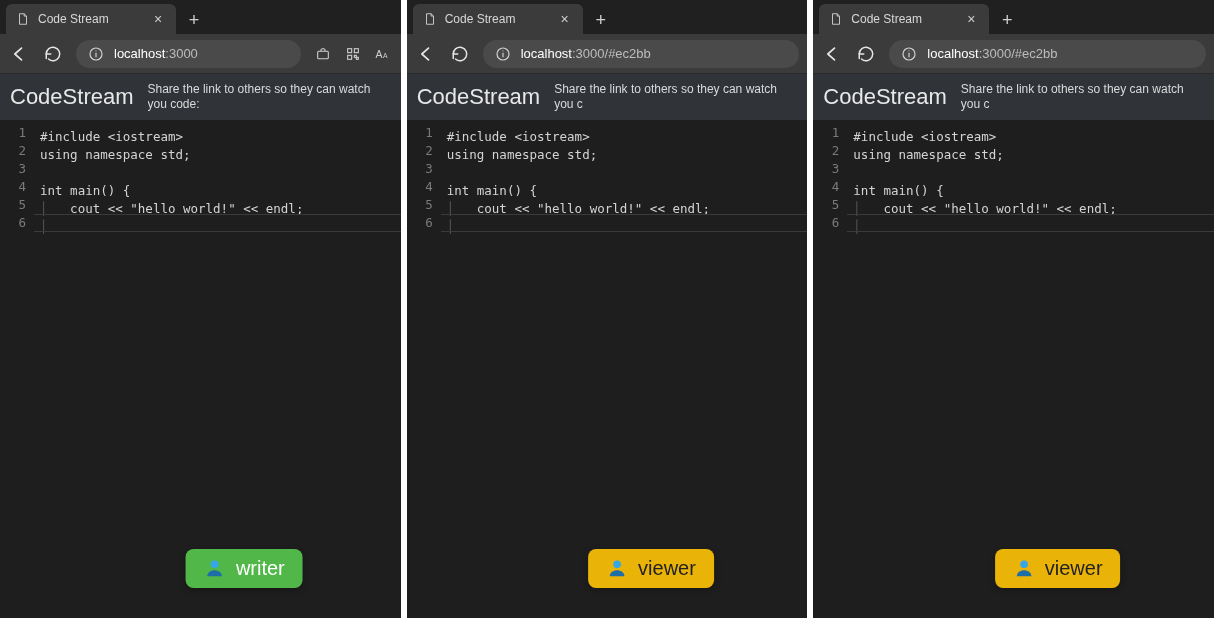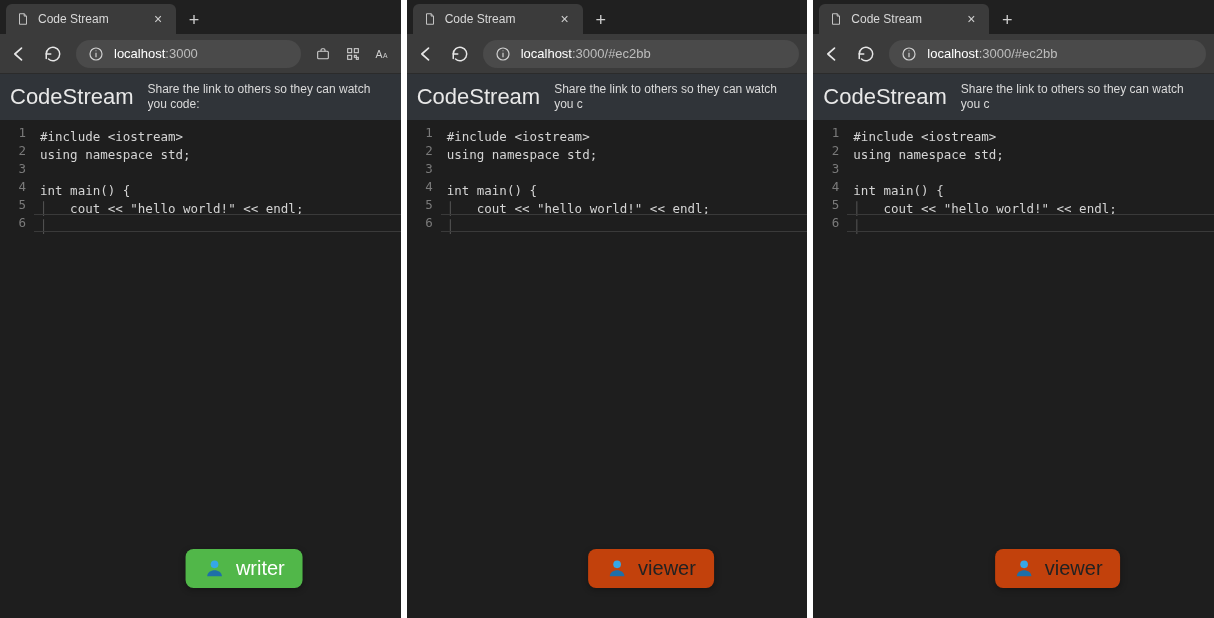--- a/index.html
+++ b/index.html
@@ -145,21 +145,21 @@
     padding: 8px 18px;
     font-size: 20px;
     font-weight: 500;
     display: flex;
     align-items: flex-start;
     gap: 10px;
     box-shadow: 0 2px 6px rgba(0,0,0,0.3);
     margin-left: 44px;
   }
   .badge.writer { background: #51b749; color: #fff; }
-  .badge.viewer { background: #c2410c; color: #222; }
+  .badge.viewer { background: #eab308; color: #222; }
   .person-icon { width: 22px; height: 22px; flex: none; }
   svg { display: block; }
 </style>
 </head>
 <body>
 
 <div class="pane">
     <div class="tabbar">
       <div class="tab">
         <span class="file-icon">

